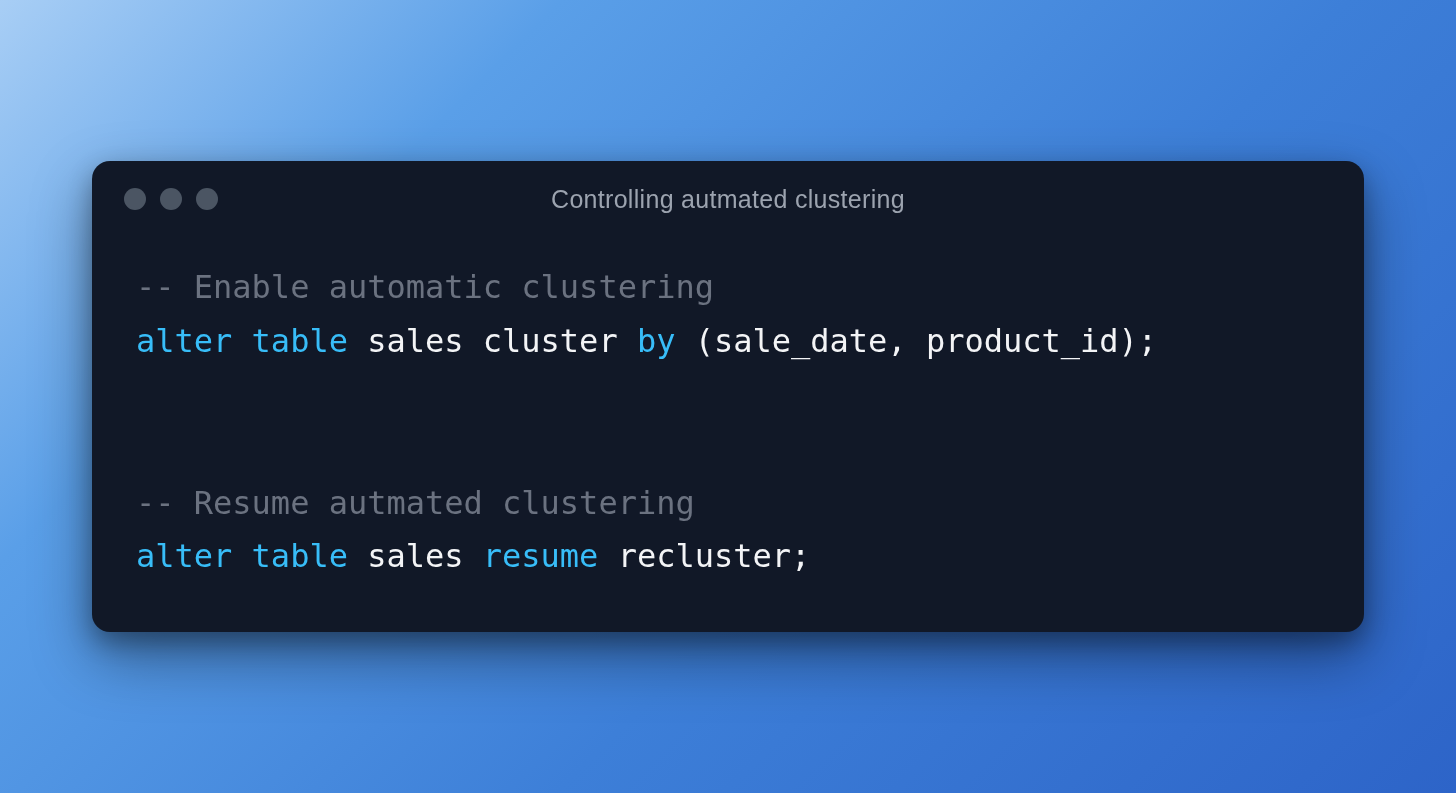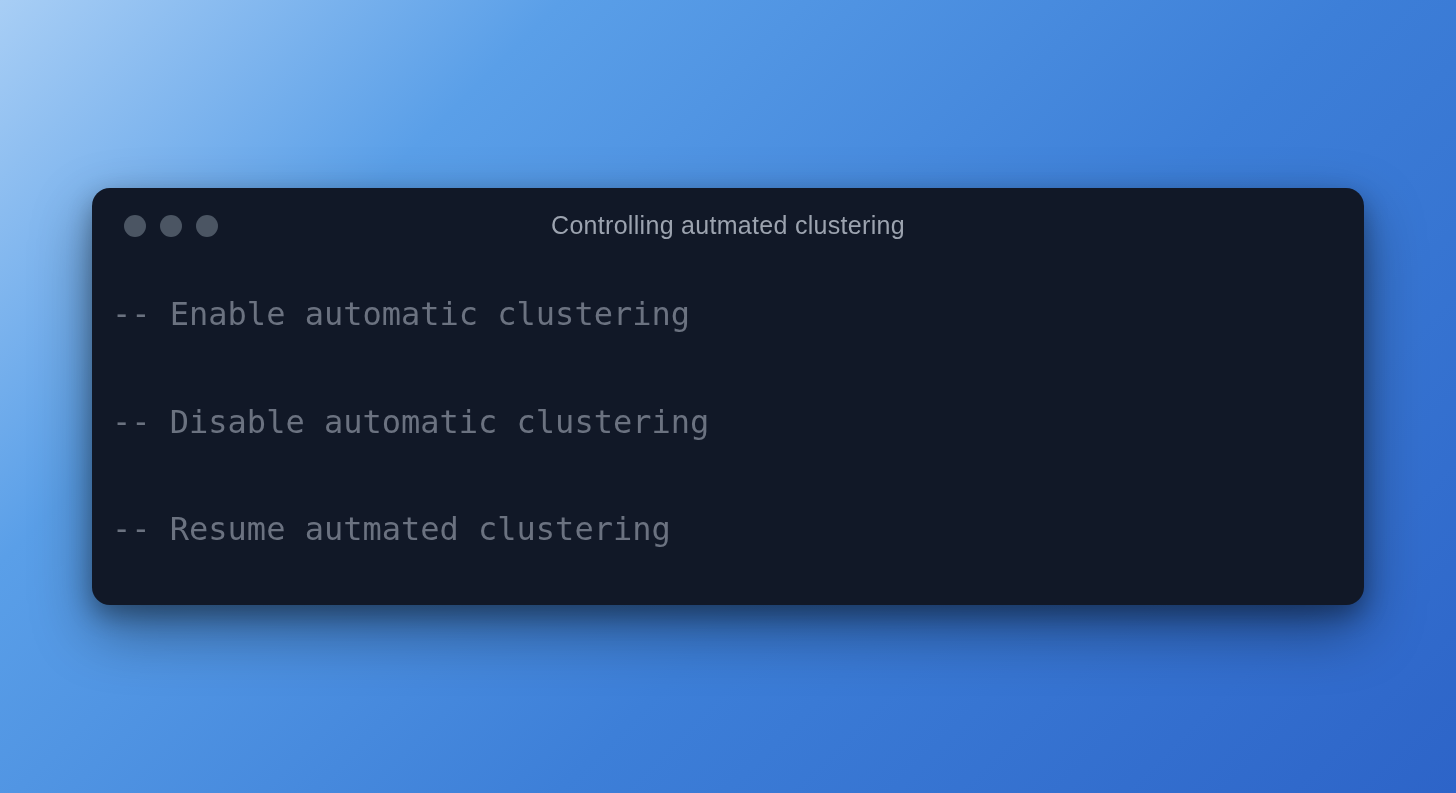--- a/index.html
+++ b/index.html
@@ -51,21 +51,21 @@
     .window-title {
       flex: 1;
       text-align: center;
       color: #9ca3af;
       font-size: 25px;
       font-weight: 400;
       letter-spacing: 0.3px;
     }
 
     .code-area {
-      padding: 24px 32px 48px 20px;
+      padding: 24px 32px 48px 44px;
       font-family: 'SF Mono', 'Menlo', 'Monaco', 'Consolas', monospace;
       font-size: 32px;
       line-height: 1.68;
       color: #f3f4f6;
     }
 
     .code-line {
       white-space: pre;
     }
 
@@ -93,18 +93,19 @@
     <div class="traffic-lights">
       <div class="traffic-light"></div>
       <div class="traffic-light"></div>
       <div class="traffic-light"></div>
     </div>
     <div class="window-title">Controlling autmated clustering</div>
   </div>
 
   <div class="code-area">
     <div class="code-line"><span class="tok-comment">-- Enable automatic clustering</span></div>
+    <div class="code-line"><span class="tok-keyword">alter</span><span class="tok-plain"> </span><span class="tok-keyword">table</span><span class="tok-plain"> sales cluster </span><span class="tok-keyword">by</span><span class="tok-plain"> (sale_date, product_id);</span></div>
     <div class="blank-line"></div>
-    <div class="code-line"><span class="tok-comment">-- Disable automatic clustering</span></div>
     <div class="blank-line"></div>
     <div class="code-line"><span class="tok-comment">-- Resume autmated clustering</span></div>
+    <div class="code-line"><span class="tok-keyword">alter</span><span class="tok-plain"> </span><span class="tok-keyword">table</span><span class="tok-plain"> sales </span><span class="tok-keyword">resume</span><span class="tok-plain"> recluster;</span></div>
   </div>
 </div>
 
 </body></html>

